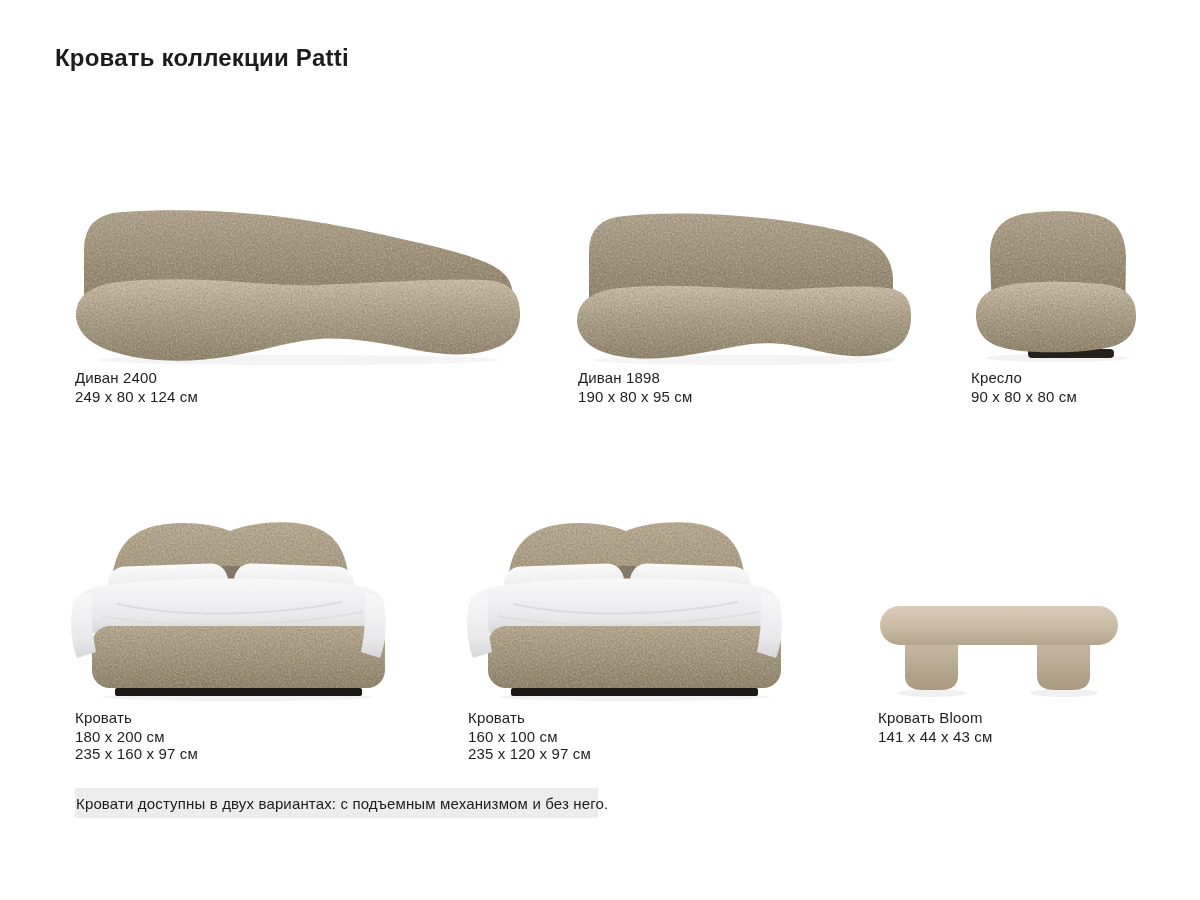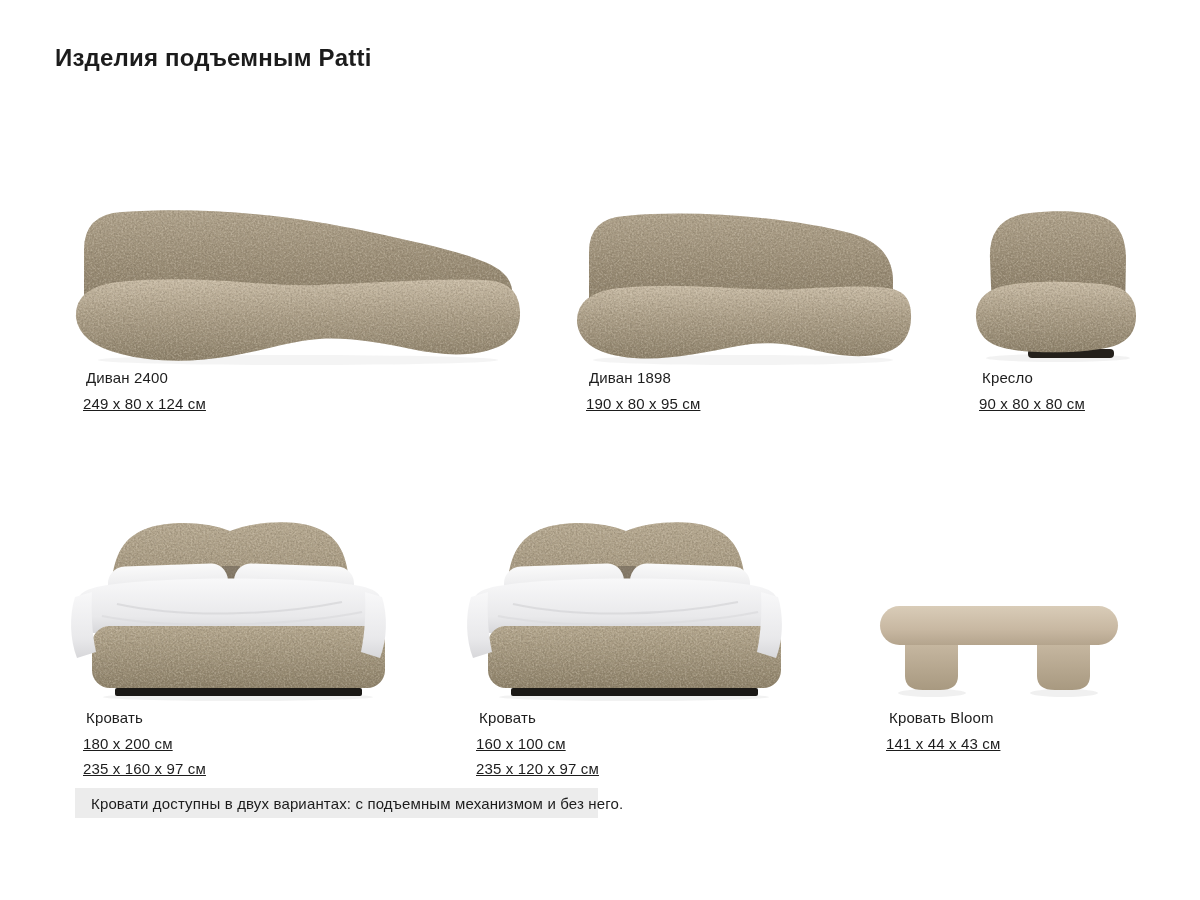--- a/index.html
+++ b/index.html
@@ -8,26 +8,26 @@
     font-family:"Liberation Sans",sans-serif;color:#1d1d1d;overflow:hidden;
   }
   .page-title{
     position:absolute;left:55px;top:44px;font-size:24px;font-weight:600;
     letter-spacing:.2px;color:#1c1c1c;margin:0;
   }
   .product-img{position:absolute;display:block;}
   .plabel{
     position:absolute;font-size:15px;line-height:17.5px;letter-spacing:.15px;color:#1d1d1d;
   }
-  .plabel .name{margin:0 0 1px 11px;}
-  .plabel .dim{margin:8px;text-decoration:underline;}
+  .plabel .name{margin:0 0 1px 0;}
+  .plabel .dim{margin:0;}
   .note{
     position:absolute;left:75px;top:788px;width:523px;height:30px;
     background:#ececec;display:flex;align-items:center;box-sizing:border-box;
-    padding:0 16px;font-size:15px;letter-spacing:.15px;white-space:nowrap;color:#1c1c1c;
+    padding:0 1px;font-size:15px;letter-spacing:.15px;white-space:nowrap;color:#1c1c1c;
   }
   svg{display:block;}
   .defs-holder{position:absolute;width:0;height:0;overflow:hidden;}
 </style>
 </head>
 <body>
 
 <div class="canvas">
 
   <svg class="defs-holder" aria-hidden="true">
@@ -83,21 +83,21 @@
           </feMerge>
         <feComposite in="tex" in2="SourceGraphic" operator="in" result="texc"></feComposite>
         <feMerge>
             <feMergeNode in="SourceGraphic"></feMergeNode>
             <feMergeNode in="texc"></feMergeNode>
           </feMerge>
       </filter>
     </defs>
   </svg>
 
-  <h1 class="page-title">Изделия подъемным Patti</h1>
+  <h1 class="page-title">Кровать коллекции Patti</h1>
 
   <svg class="product-img" style="left:60px;top:190px" width="470" height="176" viewBox="0 0 470 176" role="img">
     <ellipse cx="238" cy="170" rx="200" ry="5" fill="#2a2a2a" opacity="0.05"></ellipse>
     <g filter="url(#fBoucle)">
       <path d="M24,120 L24,60 Q24,24 62,22 C150,16 235,26 310,42 C365,54 424,66 442,82 Q454,92 452,108 L452,130 L24,130 Z" fill="url(#gBack)"></path>
       <path d="M16,128 Q14,97 58,92 C140,84 200,97 258,95 C330,92 402,87 433,91 Q459,95 460,121 Q461,147 438,157 C411,168 381,165 351,159 C317,152 286,147 259,149 C231,151 206,160 171,166 C131,173 91,172 61,164 Q20,154 16,128 Z" fill="url(#gSeat)"></path>
     </g>
   </svg>
   <div class="plabel" style="left:75px;top:369px">
     <p class="name">Диван 2400</p>

